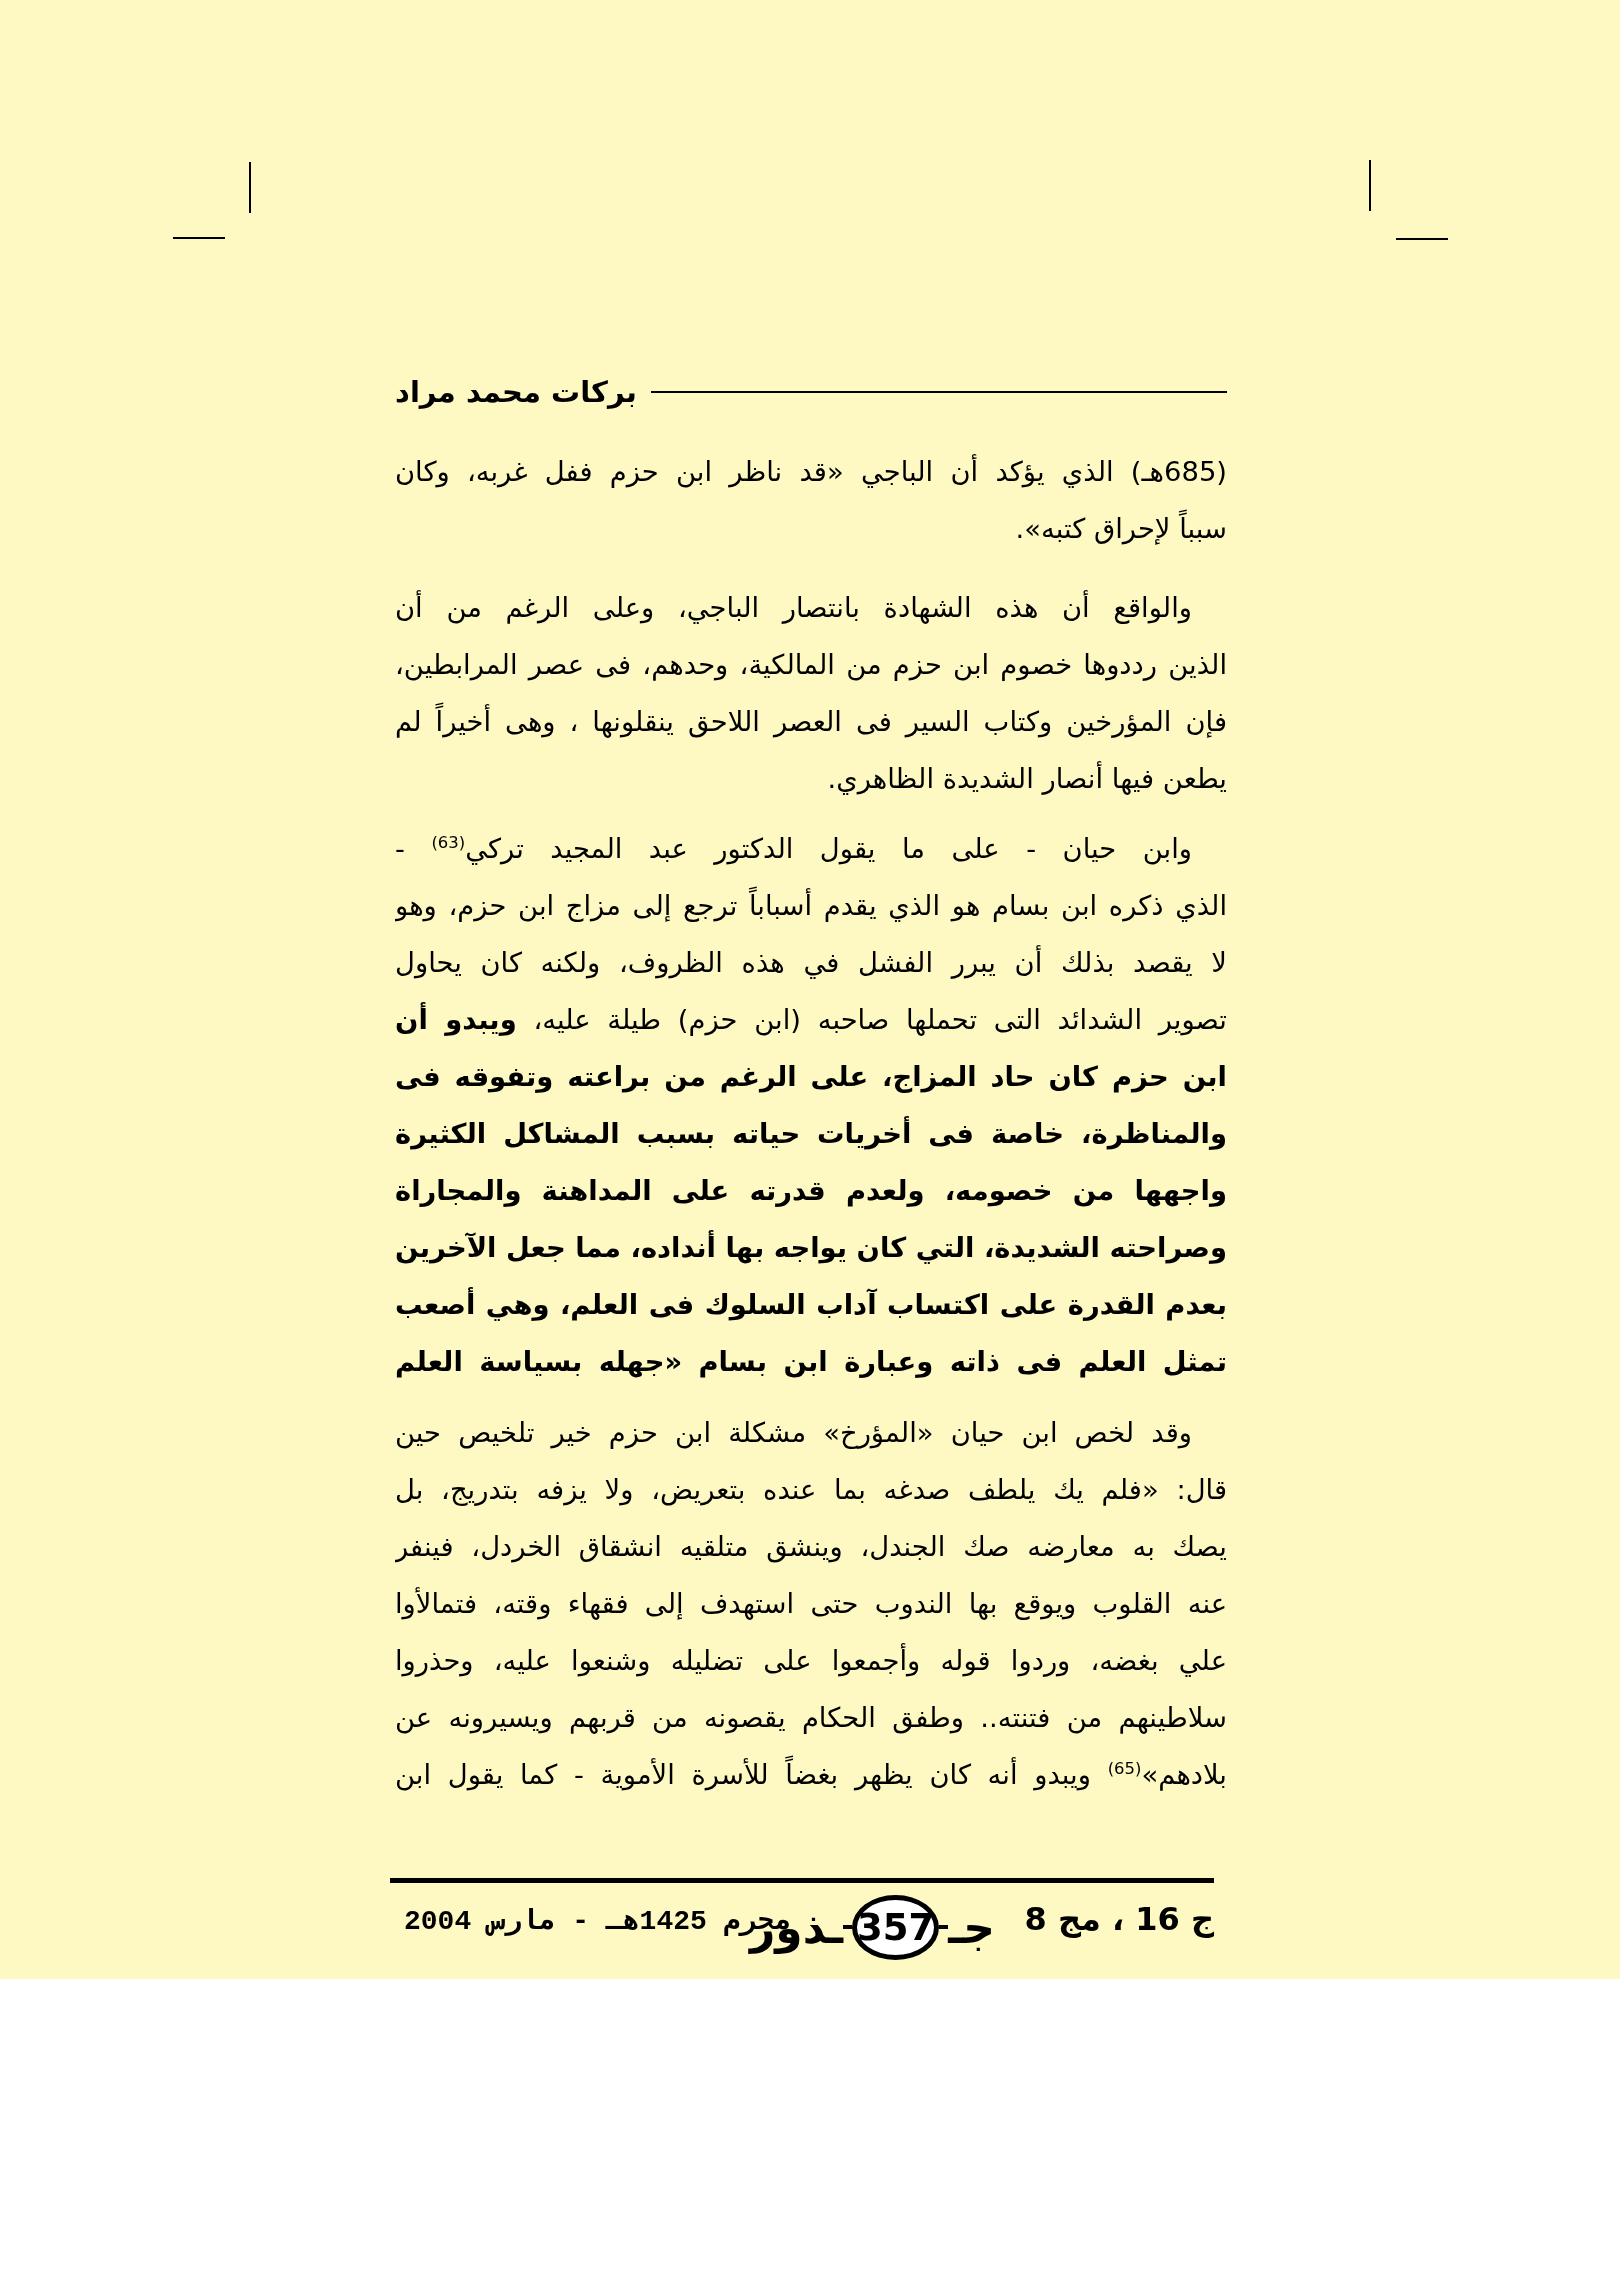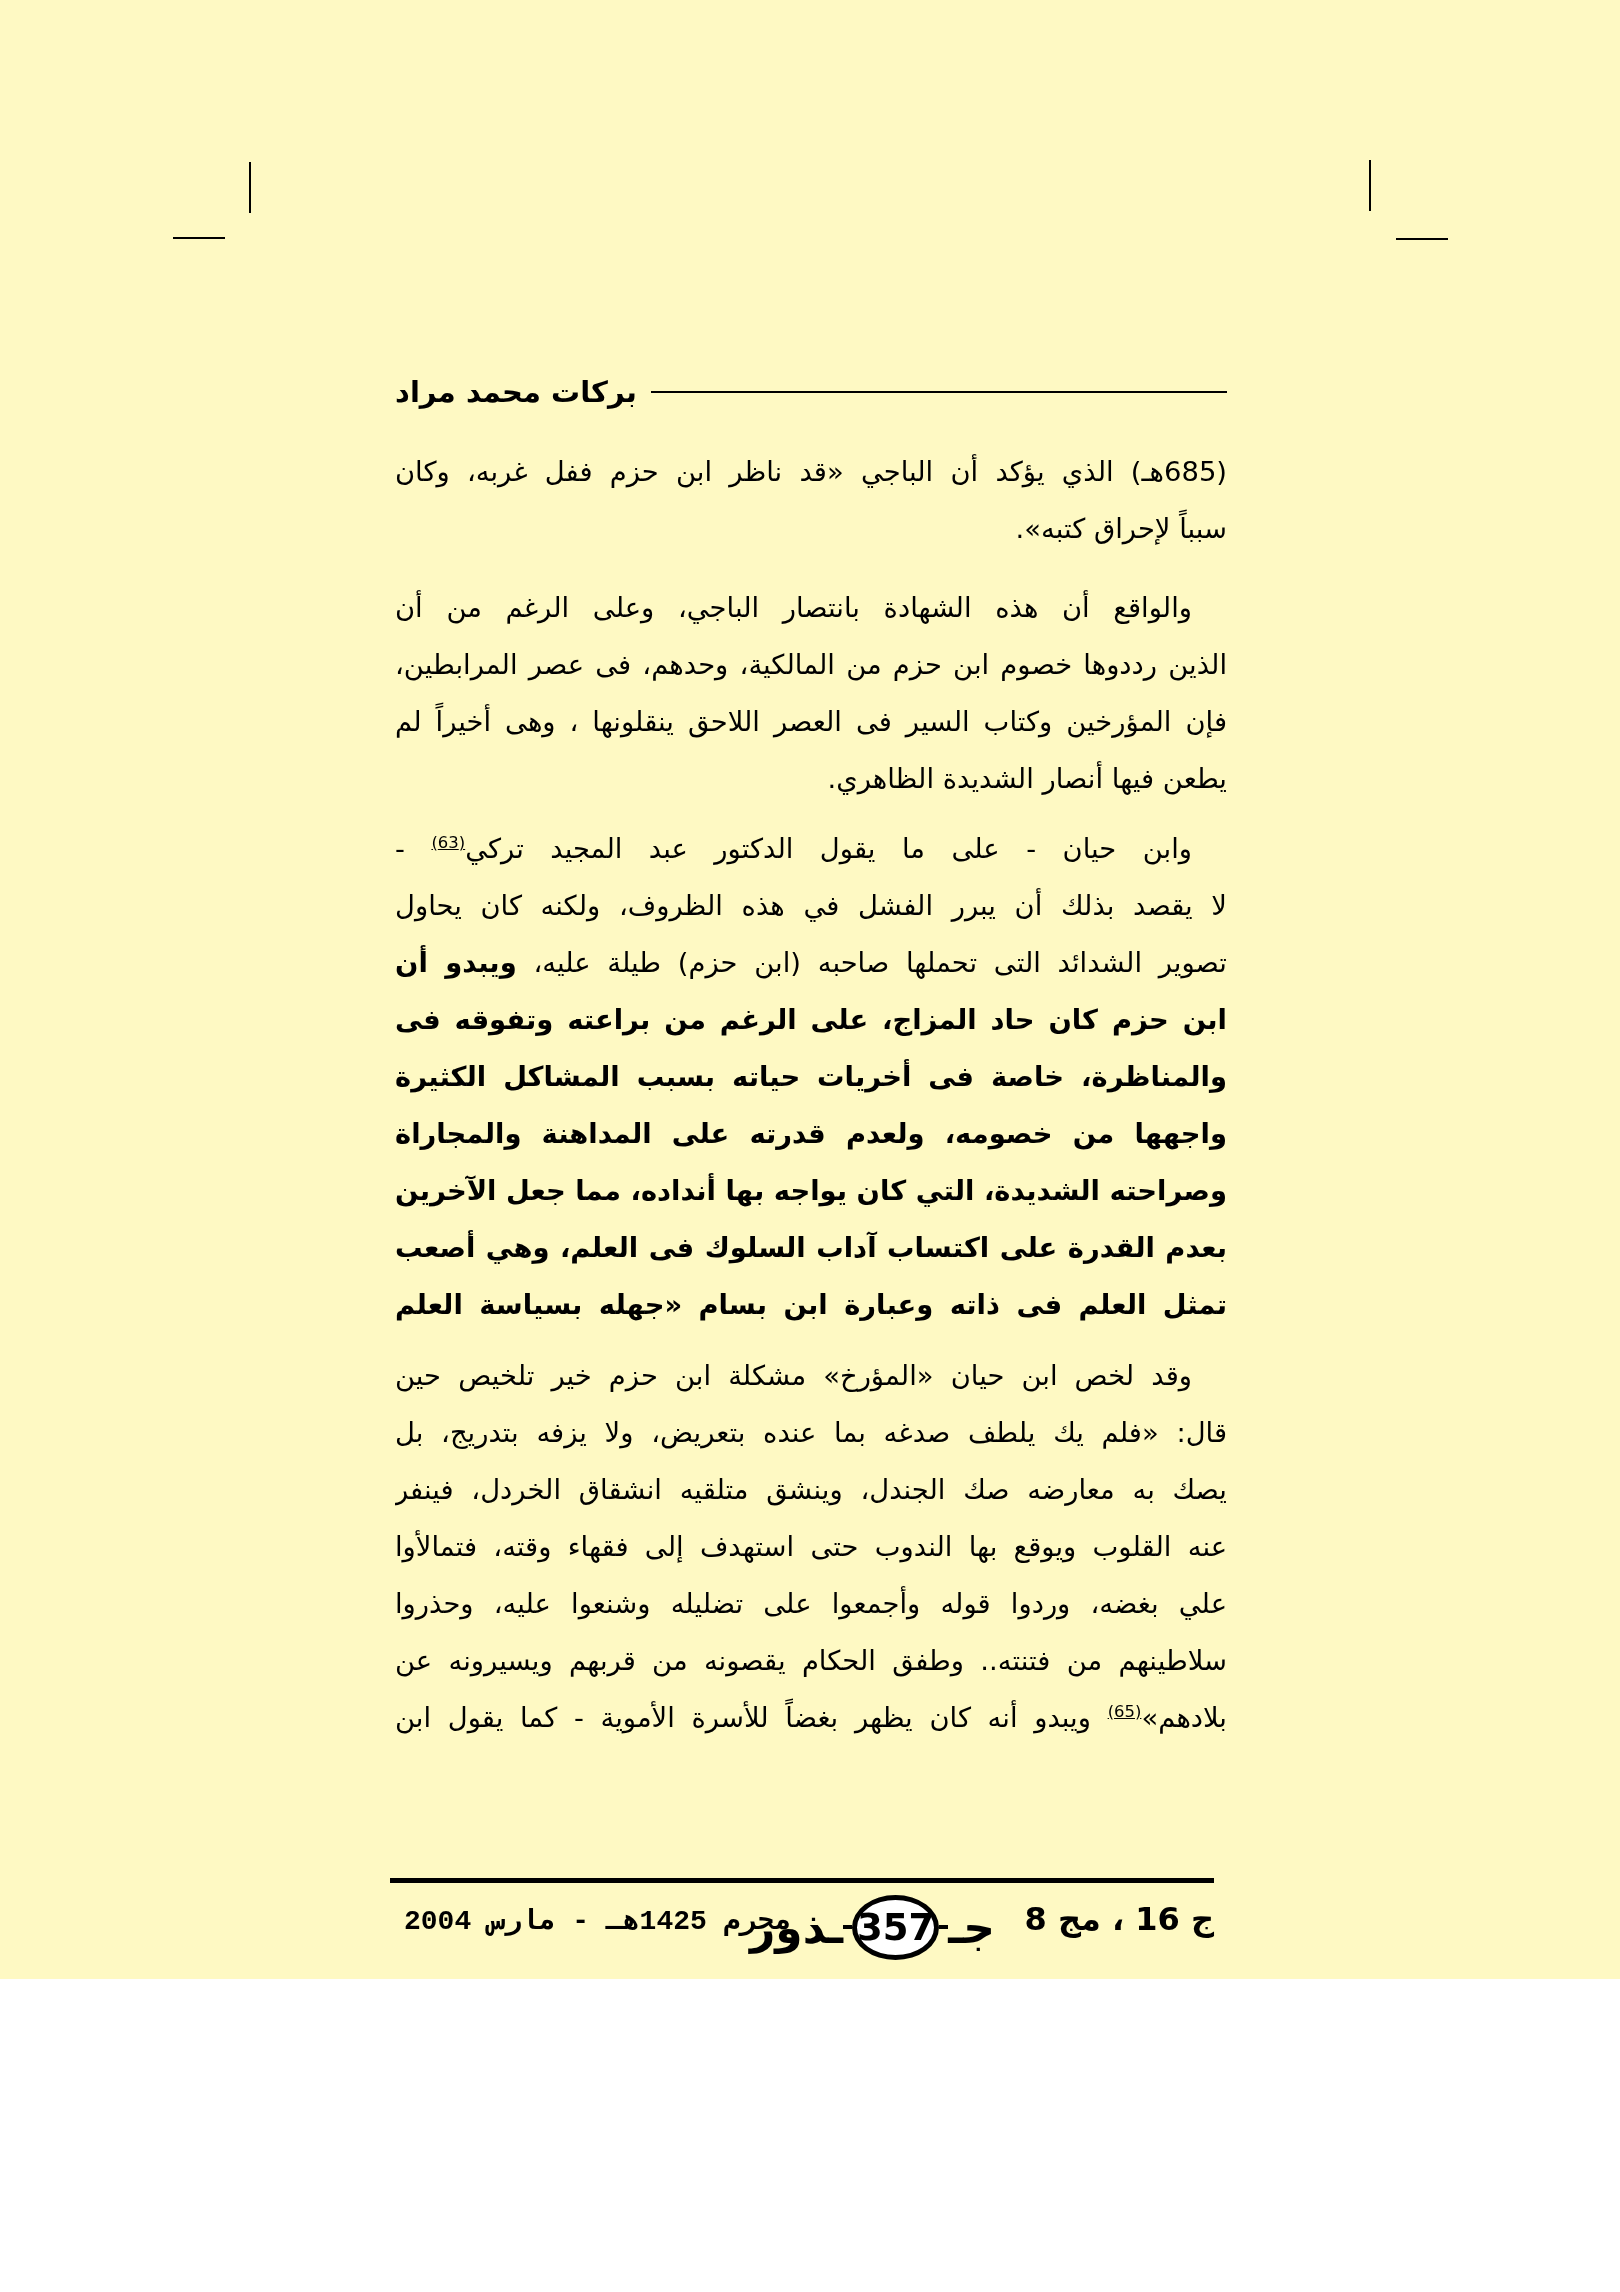--- a/index.html
+++ b/index.html
@@ -36,21 +36,21 @@
   .para { margin-bottom: 13.7px; }
   .para:first-child { margin-bottom: 21.6px; }
   .line {
     height: 57px; line-height: 57px;
     text-align: justify; text-align-last: justify;
     overflow: hidden; white-space: normal;
   }
   .line.end { text-align-last: right; }
   .line.indent { padding-right: 35px; }
   .bold { font-weight: bold; }
-  sup { font-size: 0.6em; vertical-align: super; line-height: 0; text-decoration: underline; }
+  sup { font-size: 0.6em; vertical-align: super; line-height: 0; }
 
   
   .footer-rule { position: absolute; left: 390px; top: 1878px; width: 824px; height: 4.9px; background: #000; }
   .footer-volume {
     position: absolute; right: 406px; top: 1900px;
     direction: rtl; font-weight: bold; font-size: 32px; white-space: nowrap;
   }
   .footer-logo {
     position: absolute; left: 750px; top: 1890px; width: 245px; height: 74px;
     display: flex; direction: rtl; align-items: center; justify-content: center;
@@ -95,20 +95,21 @@
         <div class="line end"><span>سبباً لإحراق كتبه».</span></div>
       </div>
       <div class="para">
         <div class="line indent"><span>والواقع أن هذه الشهادة بانتصار الباجي، وعلى الرغم من أن</span></div>
         <div class="line"><span>الذين رددوها خصوم ابن حزم من المالكية، وحدهم، فى عصر المرابطين،</span></div>
         <div class="line"><span>فإن المؤرخين وكتاب السير فى العصر اللاحق ينقلونها ، وهى أخيراً لم</span></div>
         <div class="line end"><span>يطعن فيها أنصار الشديدة الظاهري.</span></div>
       </div>
       <div class="para">
         <div class="line indent"><span>وابن حيان - على ما يقول الدكتور عبد المجيد تركي</span><sup>(63)</sup><span> -</span></div>
+        <div class="line"><span>الذي ذكره ابن بسام هو الذي يقدم أسباباً ترجع إلى مزاج ابن حزم، وهو</span></div>
         <div class="line"><span>لا يقصد بذلك أن يبرر الفشل في هذه الظروف، ولكنه كان يحاول</span></div>
         <div class="line"><span>تصوير الشدائد التى تحملها صاحبه (ابن حزم) طيلة عليه، </span><span class="bold">ويبدو أن</span></div>
         <div class="line"><span class="bold">ابن حزم كان حاد المزاج، على الرغم من براعته وتفوقه فى الجدل</span></div>
         <div class="line"><span class="bold">والمناظرة، خاصة فى أخريات حياته بسبب المشاكل الكثيرة التي</span></div>
         <div class="line"><span class="bold">واجهها من خصومه، ولعدم قدرته على المداهنة والمجاراة  للآخرين</span></div>
         <div class="line"><span class="bold">وصراحته الشديدة، التي كان يواجه بها أنداده، مما جعل الآخرين يرمونه</span></div>
         <div class="line"><span class="bold">بعدم القدرة على اكتساب آداب السلوك فى العلم، وهي أصعب من</span></div>
         <div class="line"><span class="bold">تمثل العلم فى ذاته وعبارة ابن بسام «جهله بسياسة العلم التى هي</span></div>
       </div>
       <div class="para">

